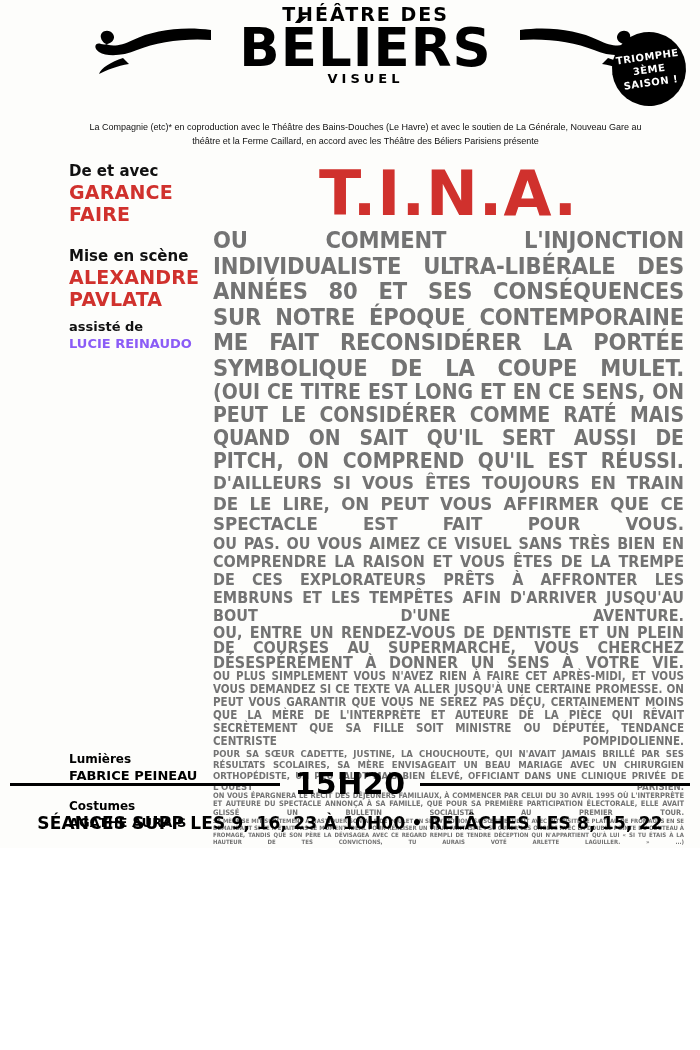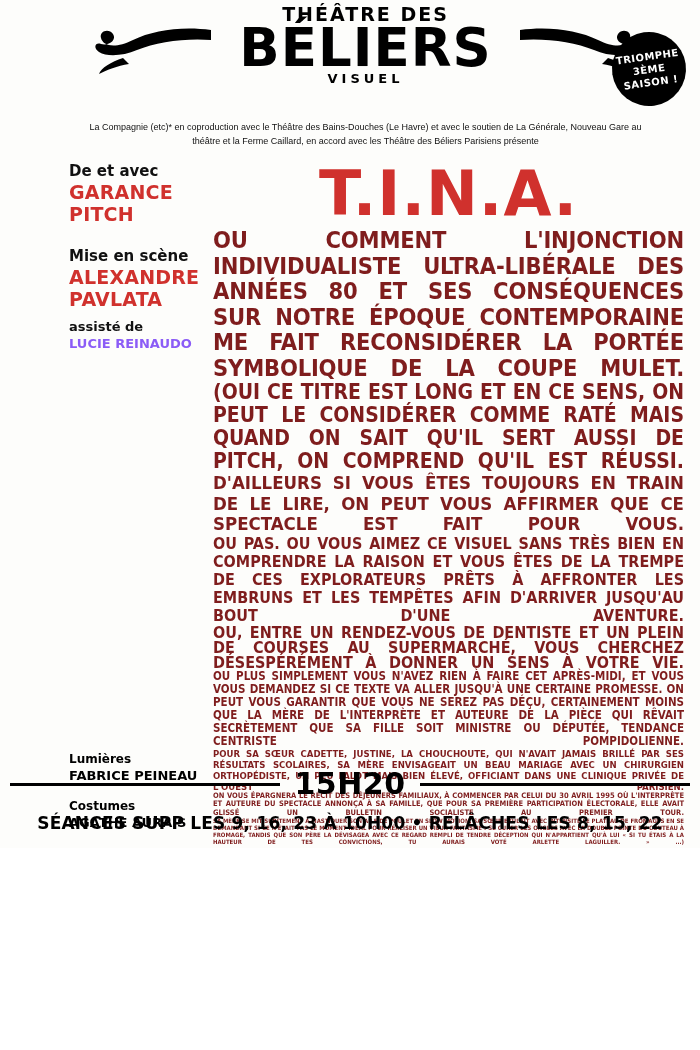--- a/index.html
+++ b/index.html
@@ -190,21 +190,21 @@
     margin-bottom: 12px;
   }
 
   
   .blurb p {
     margin: 0;
     font-family: "DejaVu Sans Condensed", "DejaVu Sans", sans-serif;
     font-weight: bold;
     text-align: justify;
     text-align-last: justify;
-    color: #7f1d1d;
+    color: #737373;
     transform-origin: left center;
   }
   .b1 { font-size: 23.5px; line-height: 25.5px; letter-spacing: -0.2px; }
   .b2 { font-size: 21px;   line-height: 23px; }
   .b3 { font-size: 18.5px; line-height: 20.5px; }
   .b4 { font-size: 16px;   line-height: 18px; }
   .b5 { font-size: 16px; line-height: 15px; }
   .b6 { font-size: 11.5px; line-height: 13px; }
   .b7 { font-size: 9.5px;  line-height: 11px; }
   .b8 { font-size: 7.5px;  line-height: 8.6px; }
@@ -280,21 +280,21 @@
 
   <div class="credits">La Compagnie (etc)* en coproduction avec le Théâtre des Bains-Douches (Le Havre) et avec le soutien de La Générale, Nouveau Gare au théâtre et la Ferme Caillard, en accord avec les Théâtre des Béliers Parisiens présente</div>
 
   <div class="content">
 
     <div class="col-left">
 
       <div class="credit-group">
         <div class="credit-role">De et avec</div>
         <div class="credit-name">GARANCE</div>
-        <div class="credit-name">PITCH</div>
+        <div class="credit-name">FAIRE</div>
       </div>
 
       <div class="credit-group">
         <div class="credit-role">Mise en scène</div>
         <div class="credit-name">ALEXANDRE</div>
         <div class="credit-name">PAVLATA</div>
         <div class="credit-sub">assisté de</div>
         <div class="credit-subname">LUCIE REINAUDO</div>
       </div>
 

